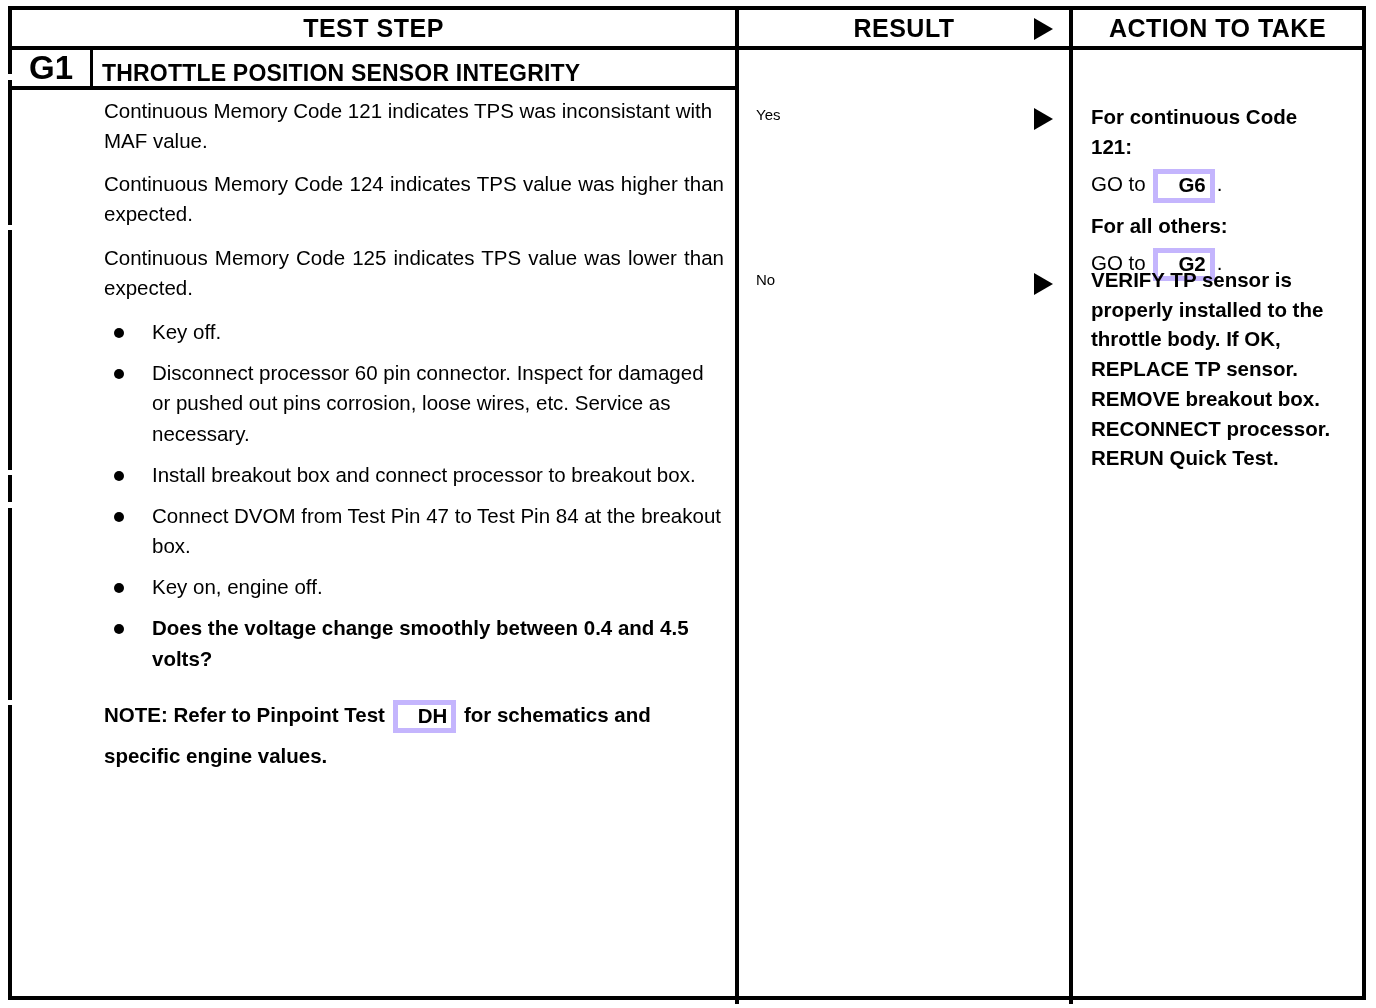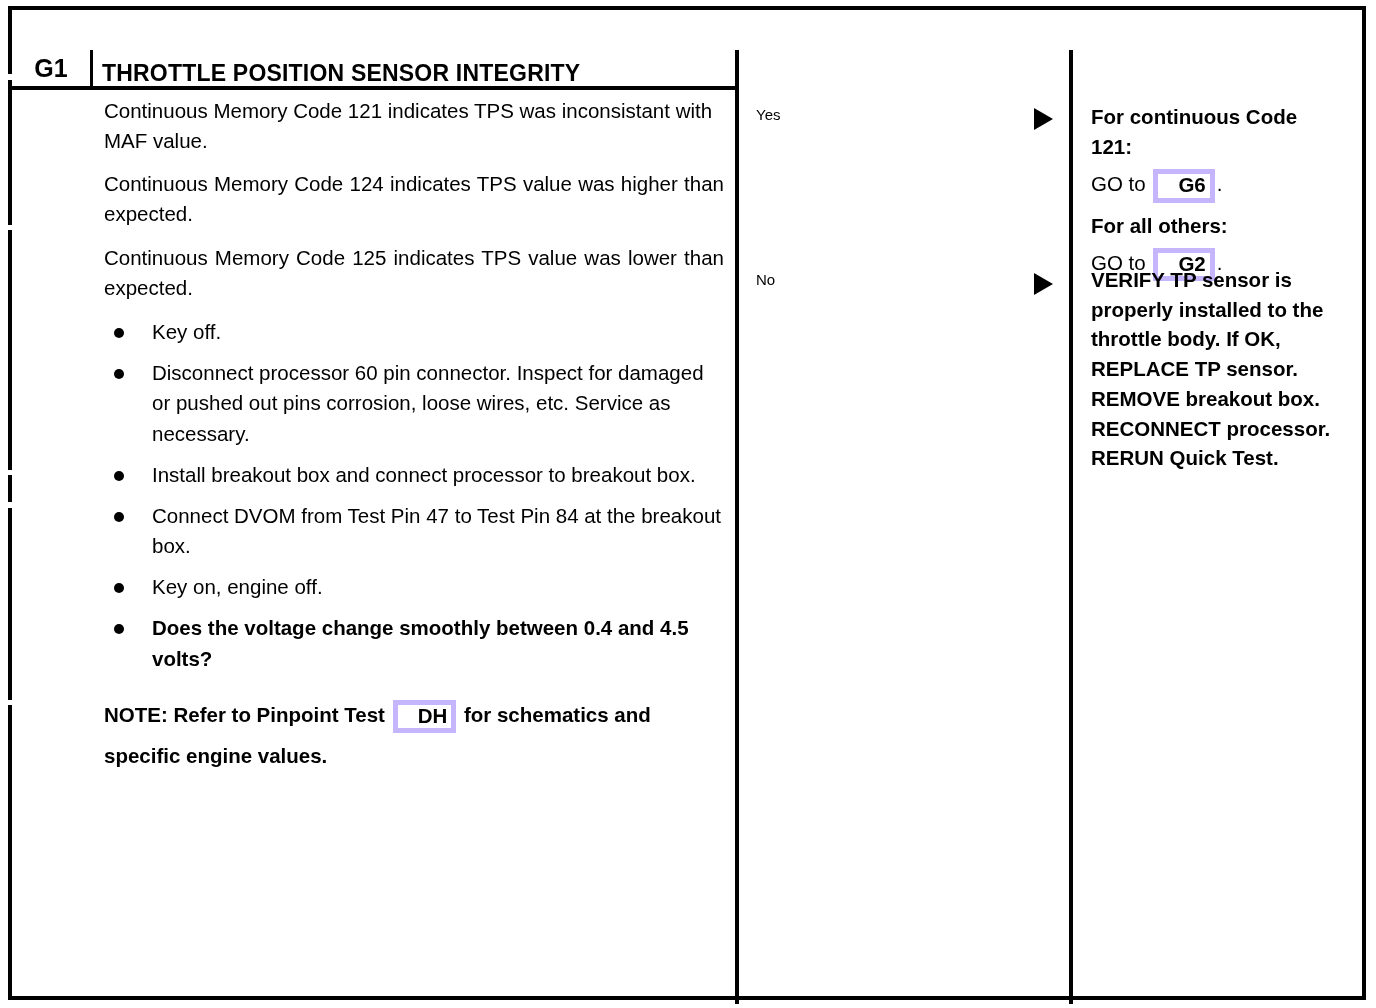--- a/index.html
+++ b/index.html
@@ -103,21 +103,21 @@
     border-bottom: 4px solid #000;
   }
   .step-id {
     position: absolute;
     left: 0; top: 0;
     width: 78px;
     height: 36px;
     line-height: 36px;
     text-align: center;
     font-weight: bold;
-    font-size: 25px;
+    font-size: 33px;
   }
   .step-id-sep {
     position: absolute;
     left: 78px; top: 0;
     width: 3px; height: 36px;
     background: #000;
   }
   .step-title {
     position: absolute;
     left: 90px; top: 5px;
@@ -237,20 +237,28 @@
     position: absolute;
     background: #fff;
   }
 </style>
 </head>
 <body>
 
 <div class="page">
   <div class="table">
 
+    <div class="header-row">
+      <div class="hcell teststep">TEST STEP</div>
+      <div class="hsep s1"></div>
+      <div class="hcell result">RESULT</div>
+      <div class="header-arrow"></div>
+      <div class="hsep s2"></div>
+      <div class="hcell action">ACTION TO TAKE</div>
+    </div>
 
     <div class="vsep v1"></div>
     <div class="vsep v2"></div>
 
     <div class="step-head">
       <div class="step-id">G1</div>
       <div class="step-id-sep"></div>
       <div class="step-title">THROTTLE POSITION SENSOR INTEGRITY</div>
     </div>
 

